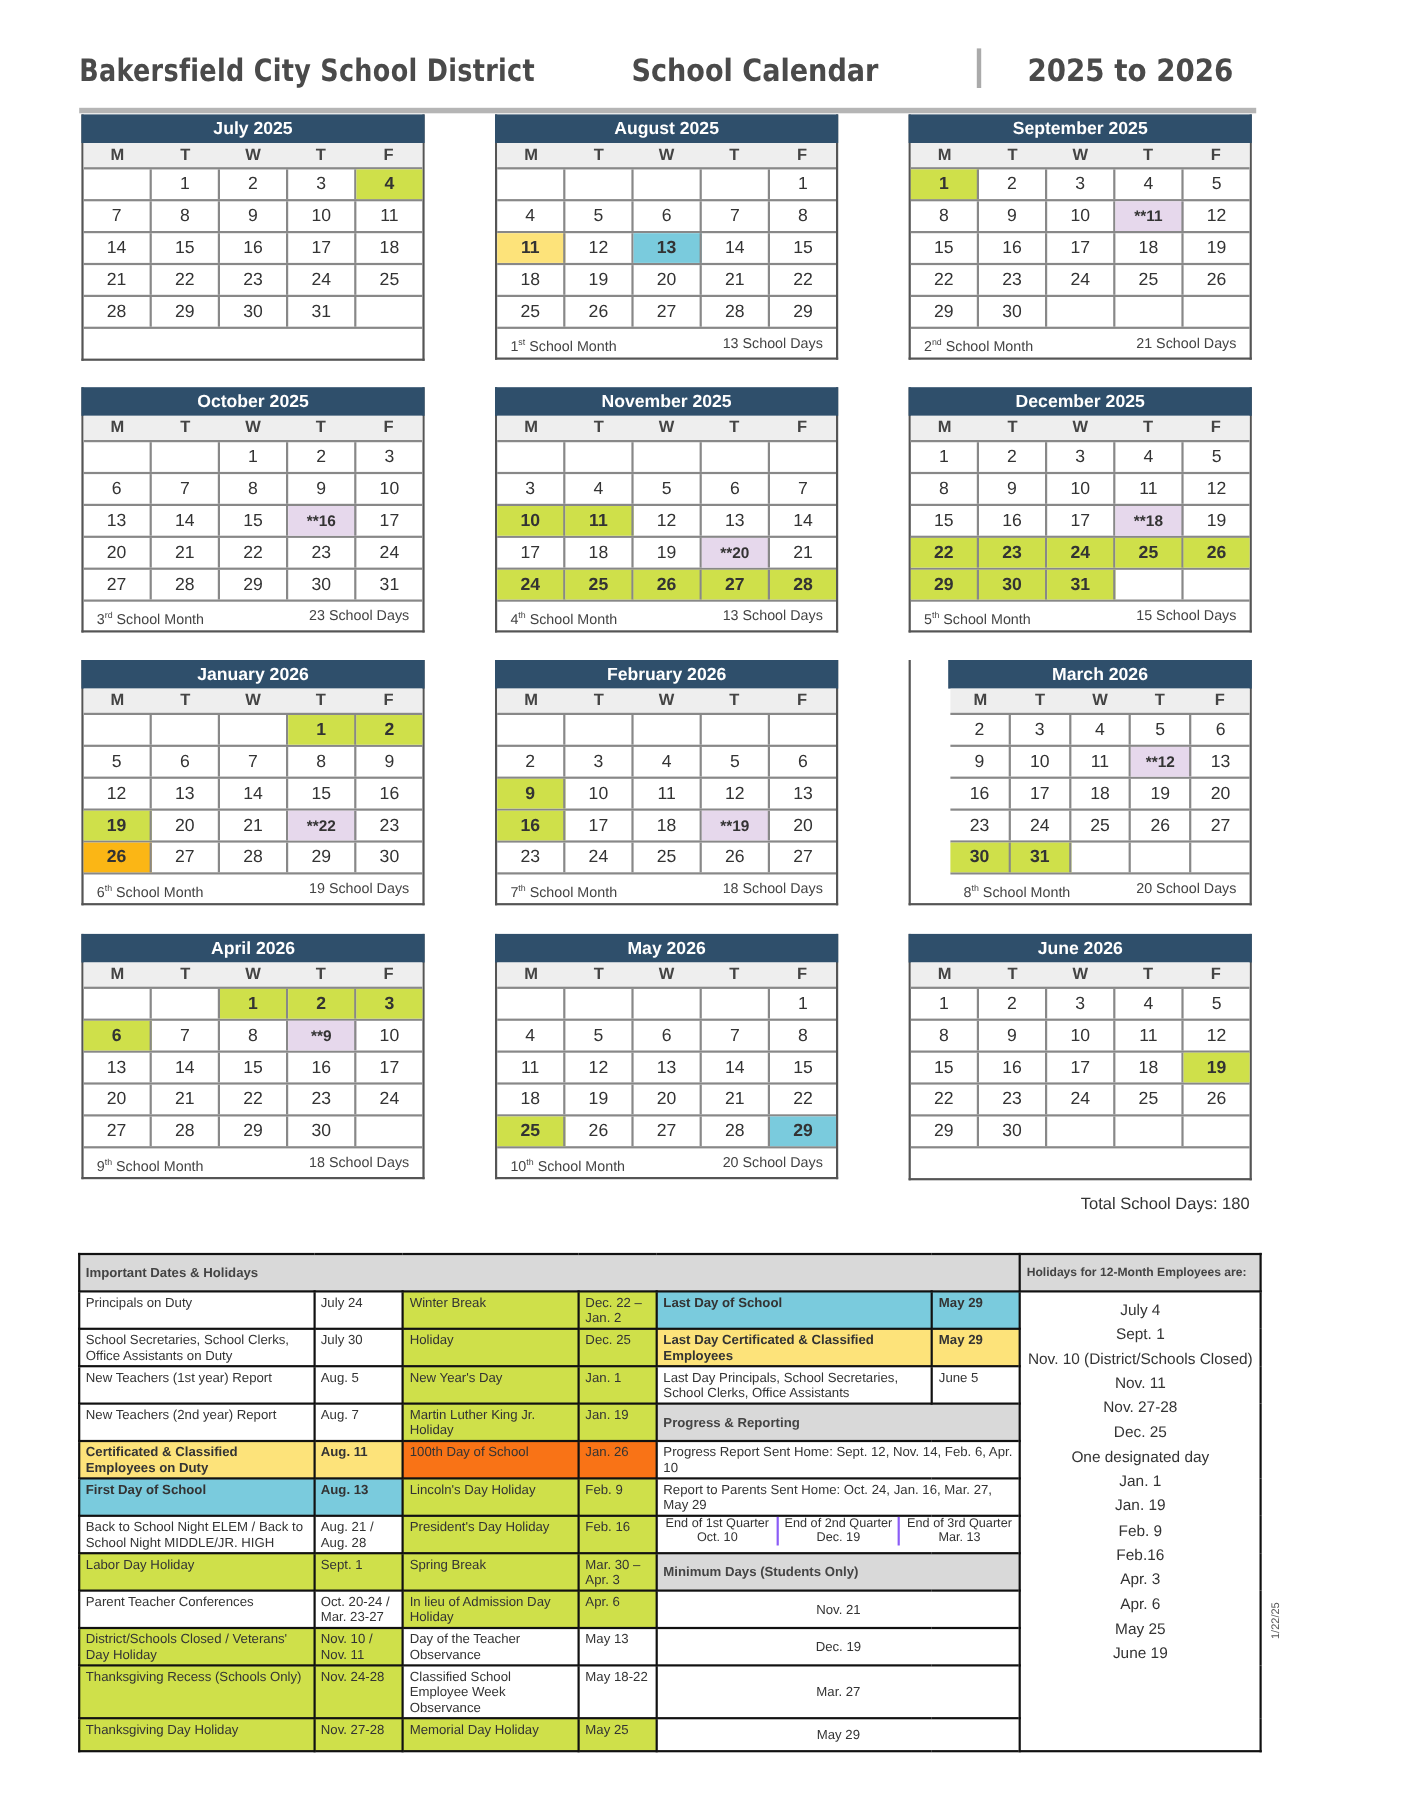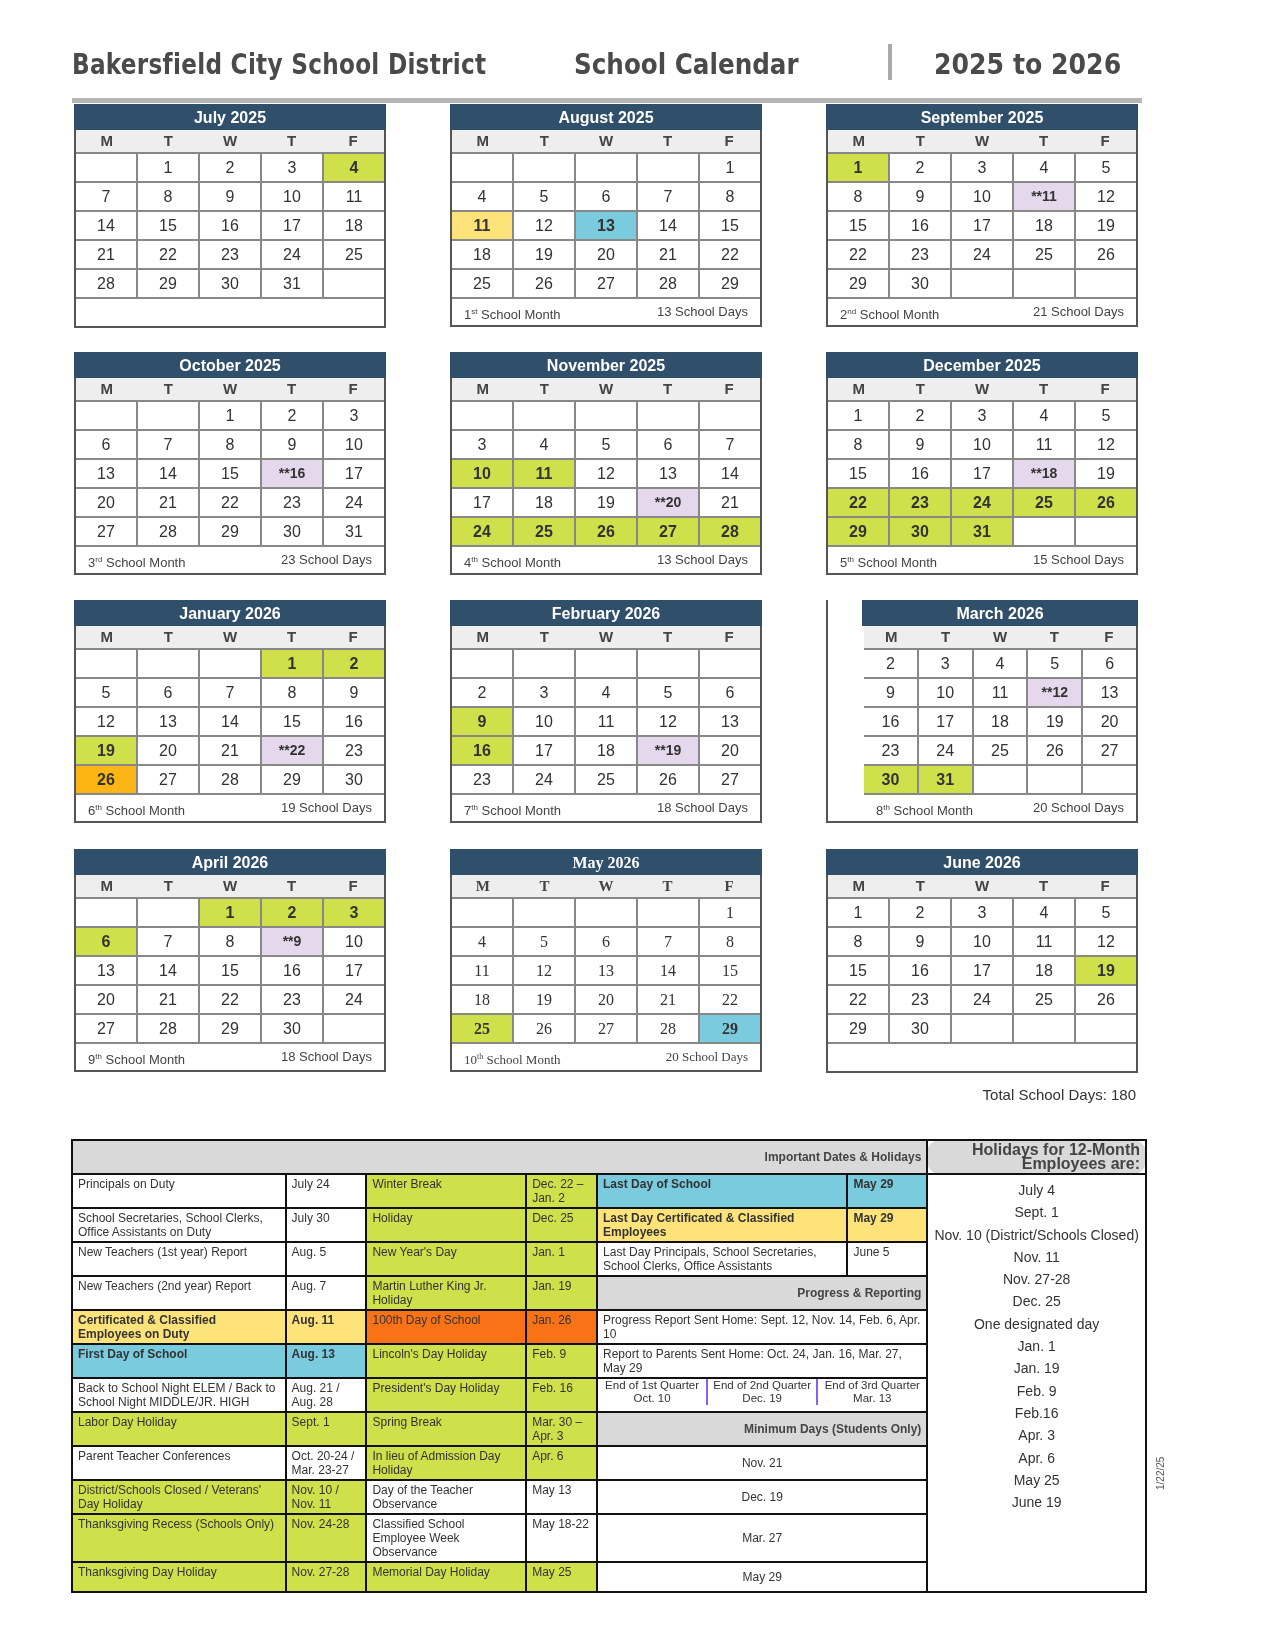--- a/index.html
+++ b/index.html
@@ -24,21 +24,21 @@
   .d.p { background:#e6d8ec; font-weight:bold; font-size:14px !important; }
   .d.o { background:#fbb615; font-weight:bold; }
   .cal .ft { display:flex; justify-content:space-between; padding:0 12px; height:26px; line-height:26px; font-size:13px; color:#444; }
   .cal .ft sup { font-size:8px; }
 
   .notes { position:absolute; left:72px; top:1086px; width:1068px; font-size:15px; color:#333; line-height:18px; }
   .notes .total { position:absolute; right:4px; top:0; }
 
   table.imp { position:absolute; left:71px; top:1139px; width:1076px; border-collapse:collapse; font-family:"Liberation Sans", sans-serif; font-size:12px; color:#333; }
   table.imp td { border:2px solid #111; padding:2px 5px; vertical-align:top; line-height:14px; }
-  table.imp .hd { background:#d9d9d9; font-weight:bold; text-align:right; vertical-align:middle; color:#444; }
+  table.imp .hd { background:#d9d9d9; font-weight:bold; text-align:left; vertical-align:middle; color:#444; }
   table.imp .g { background:#cfe04a; }
   table.imp .y { background:#fde37a; font-weight:bold; }
   table.imp .b { background:#7acbdd; font-weight:bold; }
   table.imp .o { background:#f97316; font-weight:normal; }
   table.imp .c { text-align:center; vertical-align:middle; }
   table.imp .hol { text-align:center; vertical-align:top; font-size:14px; line-height:22.3px; padding-top:4px; }
   .q { display:flex; }
   .q div { flex:1; text-align:center; border-right:2px solid #8b5cf6; line-height:13px; font-size:11.5px; }
   .q div:last-child { border-right:none; }
   .vert { position:absolute; left:1155px; top:1490px; font-size:10px; color:#555; transform:rotate(-90deg); transform-origin:left top; }
@@ -535,21 +535,21 @@
         <div class="d">28</div>
         <div class="d">29</div>
         <div class="d">30</div>
         <div class="d"></div>
       </div>
       <div class="ft">
         <span><span>9</span><sup>th</sup><span> School Month</span></span>
         <span>18 School Days</span>
       </div>
     </div>
-    <div class="cal" style="left: 450px; top: 849px; font-family: Liberation Serif, serif;">
+    <div class="cal" style="left: 450px; top: 849px;">
       <div class="mt">May 2026</div>
       <div class="dow">
         <span>M</span>
         <span>T</span>
         <span>W</span>
         <span>T</span>
         <span>F</span>
       </div>
       <div class="wk">
         <div class="d"></div>
@@ -649,21 +649,21 @@
       <col style="width:81px">
       <col style="width:160px">
       <col style="width:71px">
     <col style="width:251px">
       <col style="width:80px">
       <col style="width:219px">
   </colgroup>
   <tbody id="impbody">
       <tr style="height: 34px;">
         <td class="hd" colspan="6">Important Dates &amp; Holidays</td>
-        <td class="hd" style="font-size: 16px; border-radius: 13px;">Holidays for 12-Month Employees are:</td>
+        <td class="hd" style="font-size: 11px;">Holidays for 12-Month Employees are:</td>
       </tr>
       <tr style="height: 30px;">
         <td>Principals on Duty</td>
         <td>July 24</td>
         <td class="g">Winter Break</td>
         <td class="g">Dec. 22 – Jan. 2</td>
         <td class="b">Last Day of School</td>
         <td class="b">May 29</td>
         <td class="hol" rowspan="12">
           <div>July 4</div>

